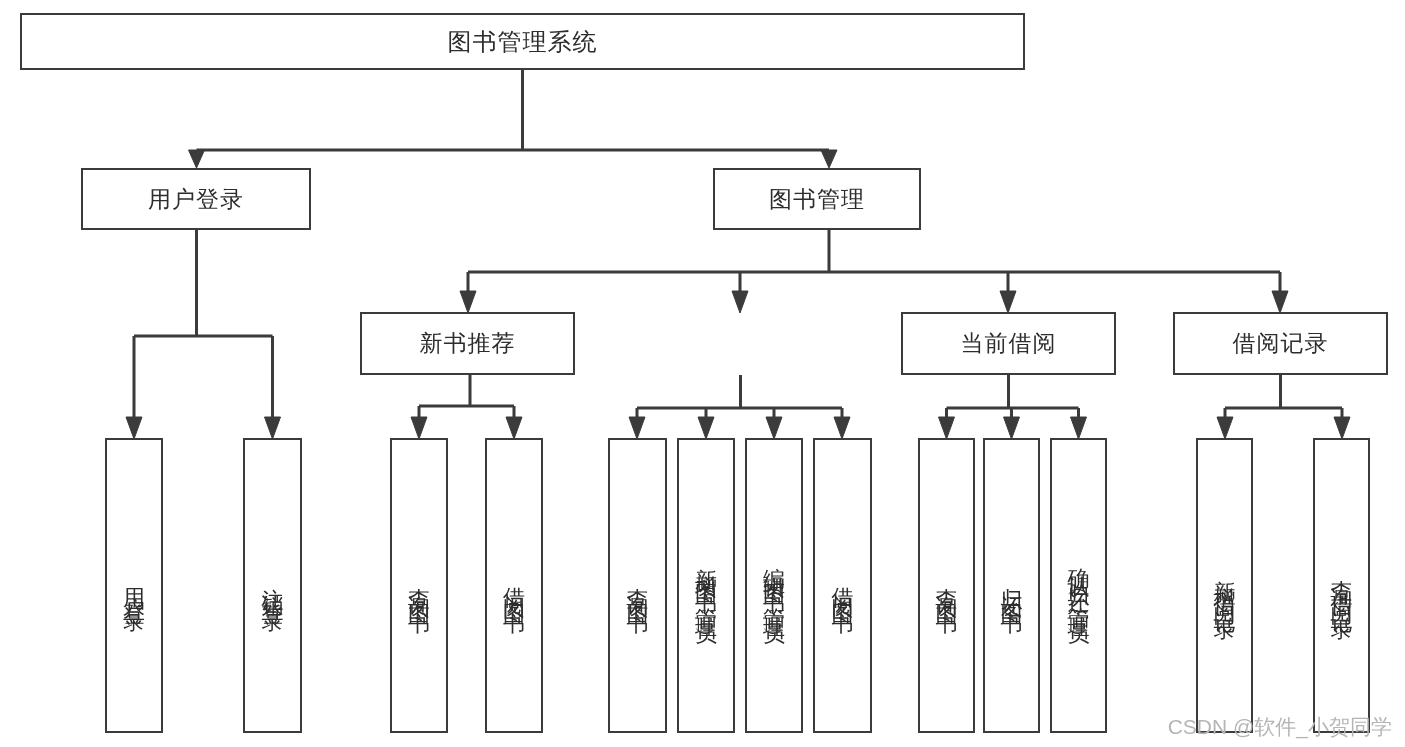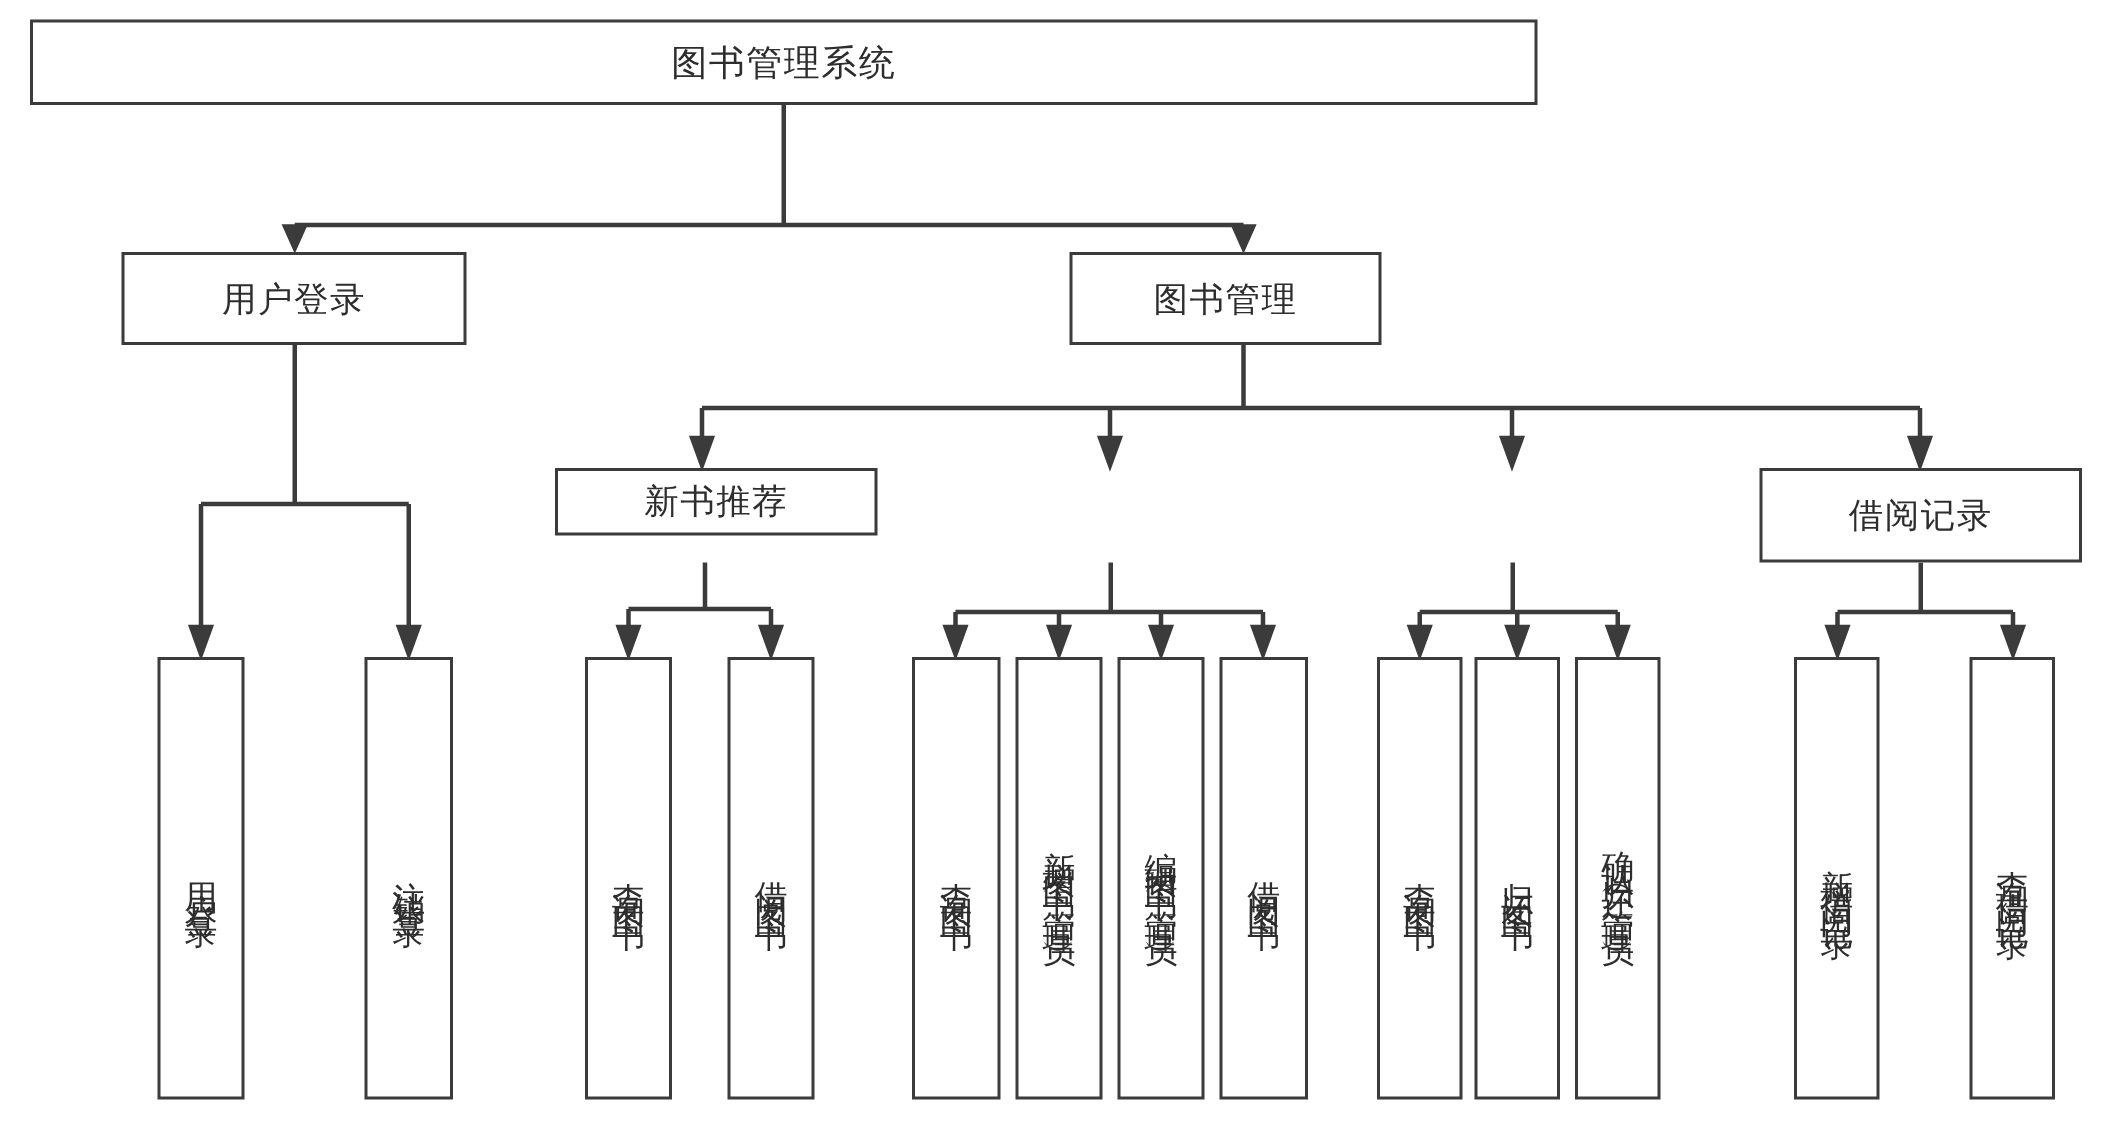--- a/index.html
+++ b/index.html
@@ -96,22 +96,25 @@
     <span class="h-label">图书管理系统</span>
   </div>
 
   <div class="node" style="left:81px;top:168px;width:230px;height:62px;">
     <span class="h-label">用户登录</span>
   </div>
   <div class="node" style="left:713px;top:168px;width:208px;height:62px;">
     <span class="h-label">图书管理</span>
   </div>
 
-  <div class="node" style="left:370px;top:312px;width:215px;height:45px;">
+  <div class="node" style="left:360px;top:312px;width:215px;height:63px;">
     <span class="h-label">新书推荐</span>
+  </div>
+  <div class="node" style="left:901px;top:312px;width:215px;height:63px;">
+    <span class="h-label">当前借阅</span>
   </div>
   <div class="node" style="left:1173px;top:312px;width:215px;height:63px;">
     <span class="h-label">借阅记录</span>
   </div>
 
   <div class="node leaf" style="left:105px;width:58px;">
     <span class="v-label">用户登录</span>
   </div>
   <div class="node leaf" style="left:243px;width:59px;">
     <span class="v-label">注销登录</span>
@@ -147,13 +150,14 @@
     <span class="v-label">确认归还（管理员）</span>
   </div>
 
   <div class="node leaf" style="left:1196px;width:57px;">
     <span class="v-label">新增借阅记录</span>
   </div>
   <div class="node leaf" style="left:1313px;width:57px;">
     <span class="v-label">查询借阅记录</span>
   </div>
 
+  <div id="watermark">CSDN @软件_小贺同学</div>
 </div>
 
 </body></html>

